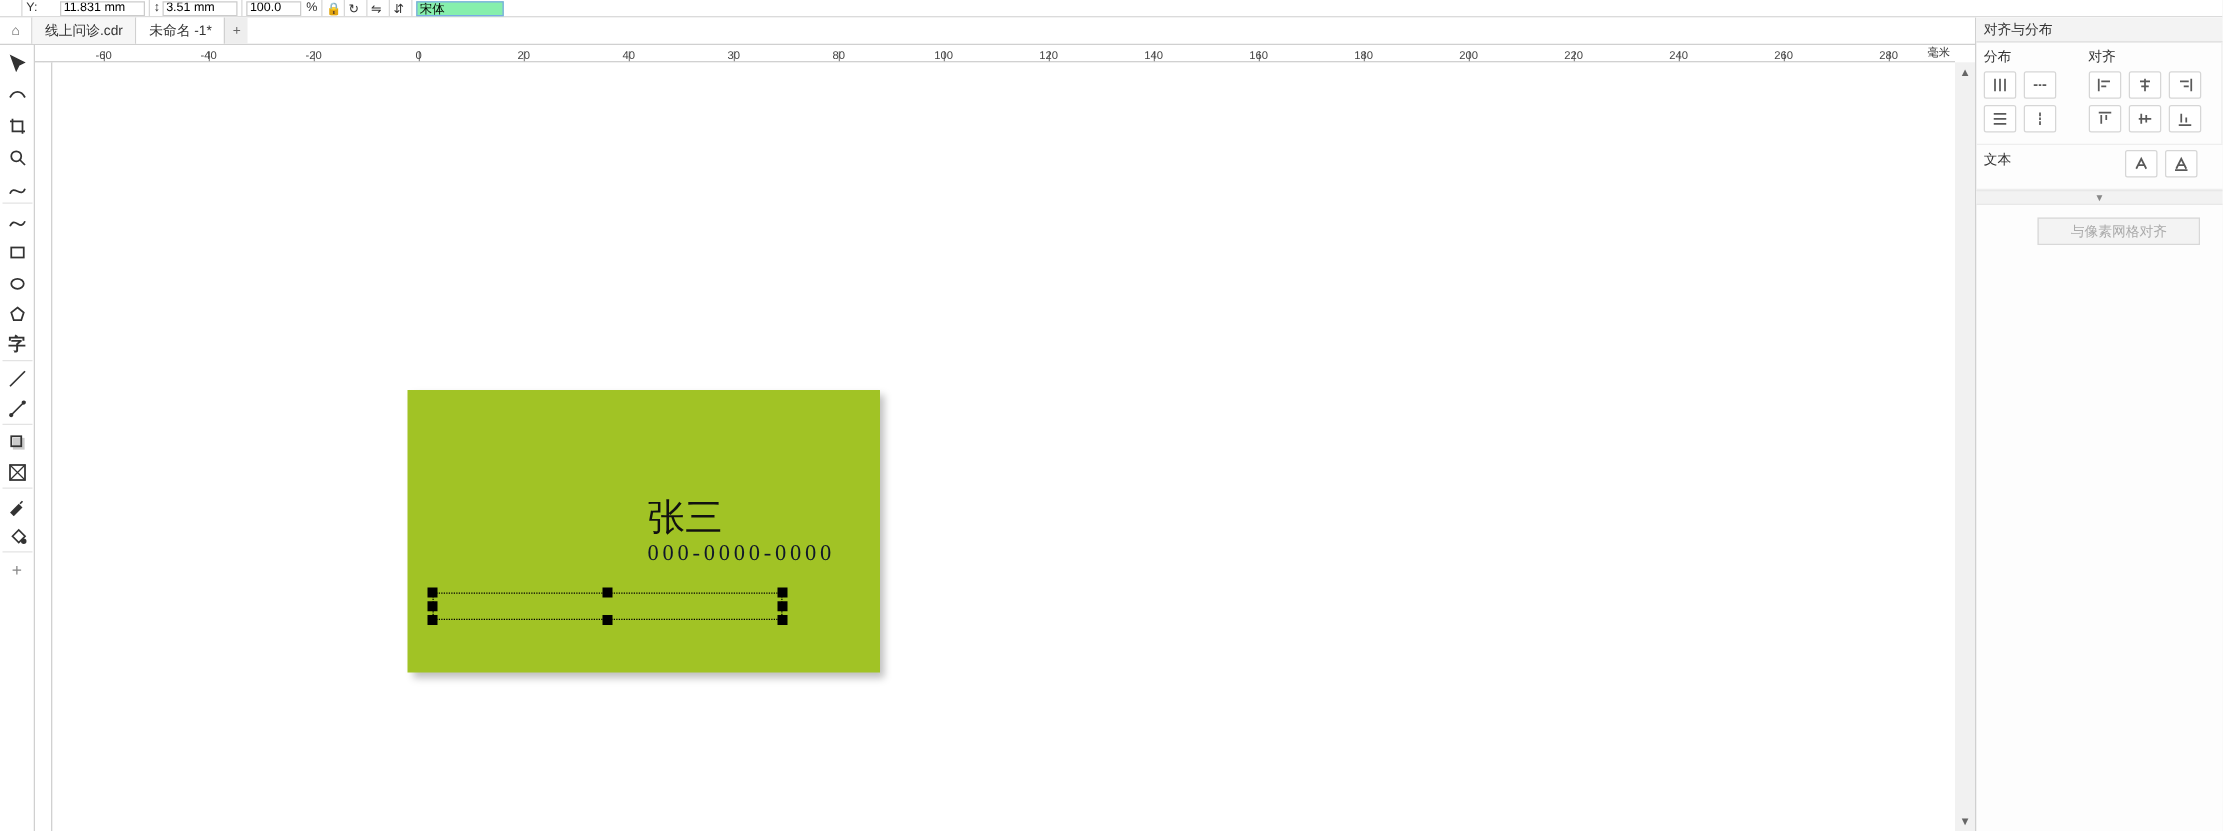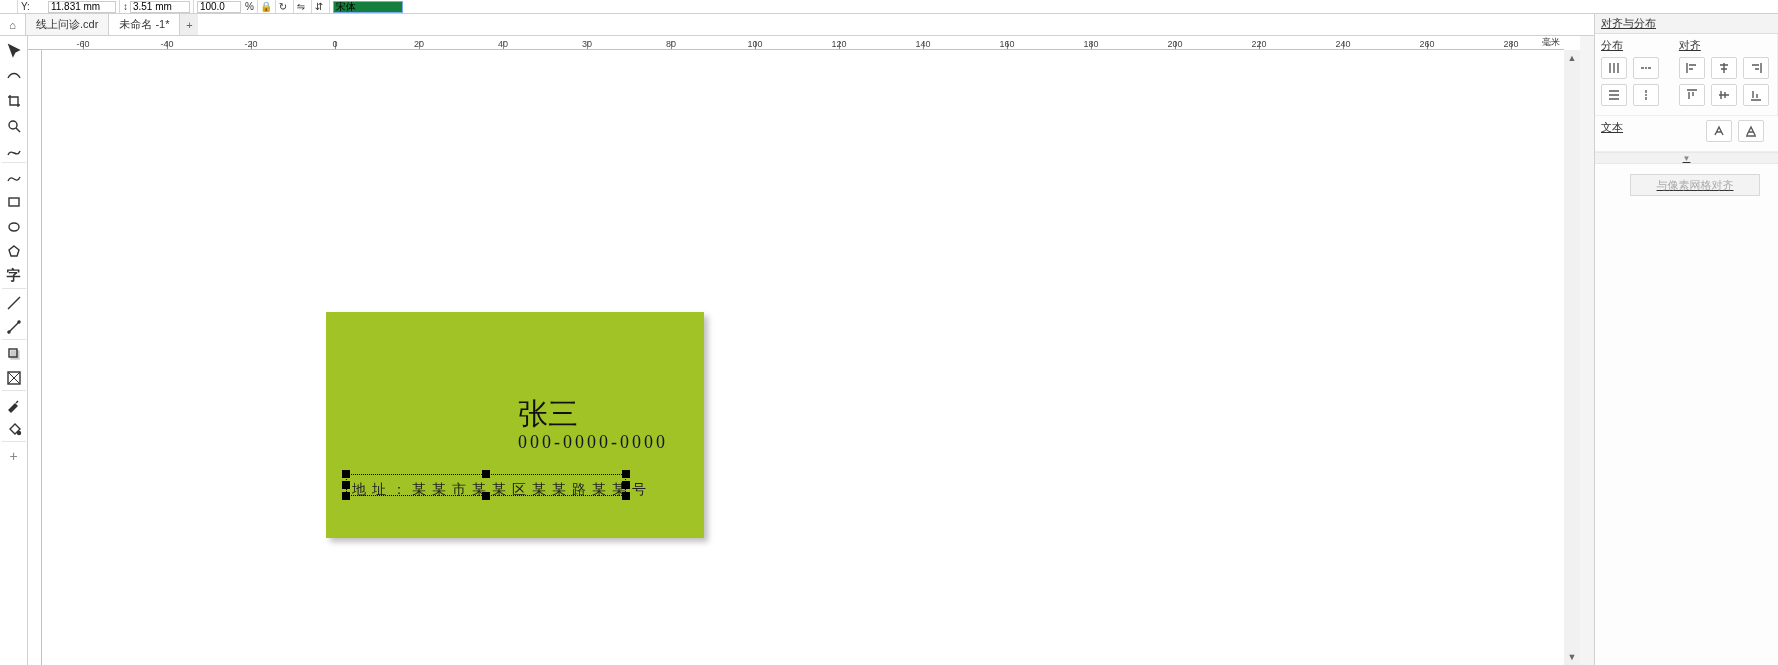--- a/index.html
+++ b/index.html
@@ -1,20 +1,20 @@
 <!DOCTYPE html>
 <html><head>
 <meta charset="utf-8">
 <style>
 *{box-sizing:border-box;margin:0;padding:0;font-family:"Microsoft YaHei",Arial,sans-serif;}
 html,body{width:1778px;height:665px;overflow:hidden;background:#f4f4f4;}
 .topbar{height:14px;background:#fff;border-bottom:1px solid #d0d0d0;display:flex;align-items:center;font-size:10px;color:#333;}
 .topbar .seg{display:flex;align-items:center;height:100%;padding:0 3px;border-right:1px solid #d8d8d8;}
 .topbar input{height:12px;font-size:10px;border:1px solid #ccc;padding:0 2px;}
-.topbar .fontname{background:#15803d;border-color:#7aa9e4;}
+.topbar .fontname{background:#86efac;border-color:#7aa9e4;}
 .tabbar{height:22px;background:#fff;border-bottom:1px solid #d0d0d0;display:flex;align-items:stretch;font-size:11px;}
 .home-icon{width:26px;display:flex;align-items:center;justify-content:center;border-right:1px solid #d0d0d0;color:#555;}
 .tab{padding:0 10px;display:flex;align-items:center;border-right:1px solid #d0d0d0;background:#f6f6f6;color:#333;cursor:default;}
 .tab.active{background:#fff;}
 .plus-tab{width:18px;display:flex;align-items:center;justify-content:center;background:#eee;color:#666;}
 .workspace{position:absolute;top:36px;left:28px;right:198px;bottom:0;background:#fff;}
 .ruler-h{position:absolute;top:0;left:0;right:16px;height:14px;border-bottom:1px solid #c2c2c2;background:#fff;}
 .ruler-corner{position:absolute;top:0;left:0;width:14px;height:14px;border-right:1px solid #c2c2c2;border-bottom:1px solid #c2c2c2;background:#fff;}
 .ruler-corner::before{content:"";position:absolute;left:2px;top:2px;width:8px;height:8px;border:1px solid #9a9a9a;transform:rotate(45deg);transform-origin:center;}
 .ruler-h .tick{position:absolute;bottom:0;width:1px;height:5px;background:#888;}
@@ -27,21 +27,21 @@
 .card{position:absolute;background:#a1c325;box-shadow:4px 4px 6px rgba(0,0,0,.25);}
 .card .name{position:absolute;font-family:"SimSun",serif;font-size:30px;color:#111;}
 .card .phone{position:absolute;font-family:"SimSun",serif;font-size:18px;letter-spacing:3px;color:#0f172a;}
 .card .addr{position:absolute;font-family:"SimSun",serif;font-size:14px;letter-spacing:6px;color:#222;}
 .selbox{position:absolute;border:1px dotted #000;}
 .handle{position:absolute;width:8px;height:8px;background:#000;}
 .toolbox{position:absolute;top:36px;left:0;width:28px;bottom:0;background:#fff;border-right:1px solid #d0d0d0;display:flex;flex-direction:column;align-items:center;padding-top:2px;}
 .tool{width:24px;height:25px;display:flex;align-items:center;justify-content:center;color:#333;font-size:14px;}
 .tool.sep{border-bottom:1px solid #e3e3e3;margin-bottom:1px;}
 .tool svg{width:16px;height:16px;stroke:#333;fill:none;stroke-width:1.4;}
-.docker{position:absolute;top:14px;right:0;width:184px;bottom:0;background:#fdfdfd;border-left:1px solid #d0d0d0;font-size:11px;color:#333;text-decoration:underline;}
+.docker{position:absolute;top:14px;right:0;width:198px;bottom:0;background:#fdfdfd;border-left:1px solid #d0d0d0;font-size:11px;color:#333;}
 .docker-title{height:20px;border-bottom:1px solid #ddd;padding:0 6px;display:flex;align-items:center;background:#f3f3f3;}
 .align-row{display:flex;border-bottom:1px solid #eee;}
 .align-col{flex:1;padding:4px 6px;}
 .align-head{font-size:11px;color:#333;margin-bottom:4px;}
 .btnrow{display:flex;gap:6px;margin-bottom:5px;}
 .iconbtn{width:26px;height:22px;border:1px solid #d6d6d6;background:#fff;display:flex;align-items:center;justify-content:center;border-radius:2px;}
 .iconbtn svg{width:14px;height:14px;stroke:#5a5a5a;fill:none;stroke-width:1.4;}
 .collapser{height:12px;background:#f2f2f2;border-top:1px solid #e8e8e8;border-bottom:1px solid #e8e8e8;display:flex;align-items:center;justify-content:center;color:#888;font-size:8px;}
 .grid-btn{margin:10px 18px 0 auto;width:130px;height:22px;border:1px solid #d8d8d8;background:#f3f3f3;color:#aaa;font-size:11px;display:flex;align-items:center;justify-content:center;}
 </style>
@@ -210,21 +210,20 @@
   <div class="ruler-v"></div>
   <div class="scroll-v">
      <div class="arrow" style="top:0;">▲</div>
      <div class="arrow" style="bottom:0;">▼</div>
   </div>
 
   <div class="canvas">
      <div class="card" style="left:284px;top:262px;width:378px;height:226px;">
         <div class="name" style="left:192px;top:82px;">张三</div>
         <div class="phone" style="left:192px;top:120px;">000-0000-0000</div>
-        <div class="addr" style="left:26px;top:169px;">地址：某某市某某区某某路某某号</div>
      </div>
 
      <div class="selbox" style="left:304px;top:424px;width:280px;height:22px;"></div>
      <div class="handle" style="left:300px;top:420px;"></div>
      <div class="handle" style="left:440px;top:420px;"></div>
      <div class="handle" style="left:580px;top:420px;"></div>
      <div class="handle" style="left:300px;top:431px;"></div>
      <div class="handle" style="left:580px;top:431px;"></div>
      <div class="handle" style="left:300px;top:442px;"></div>
      <div class="handle" style="left:440px;top:442px;"></div>

